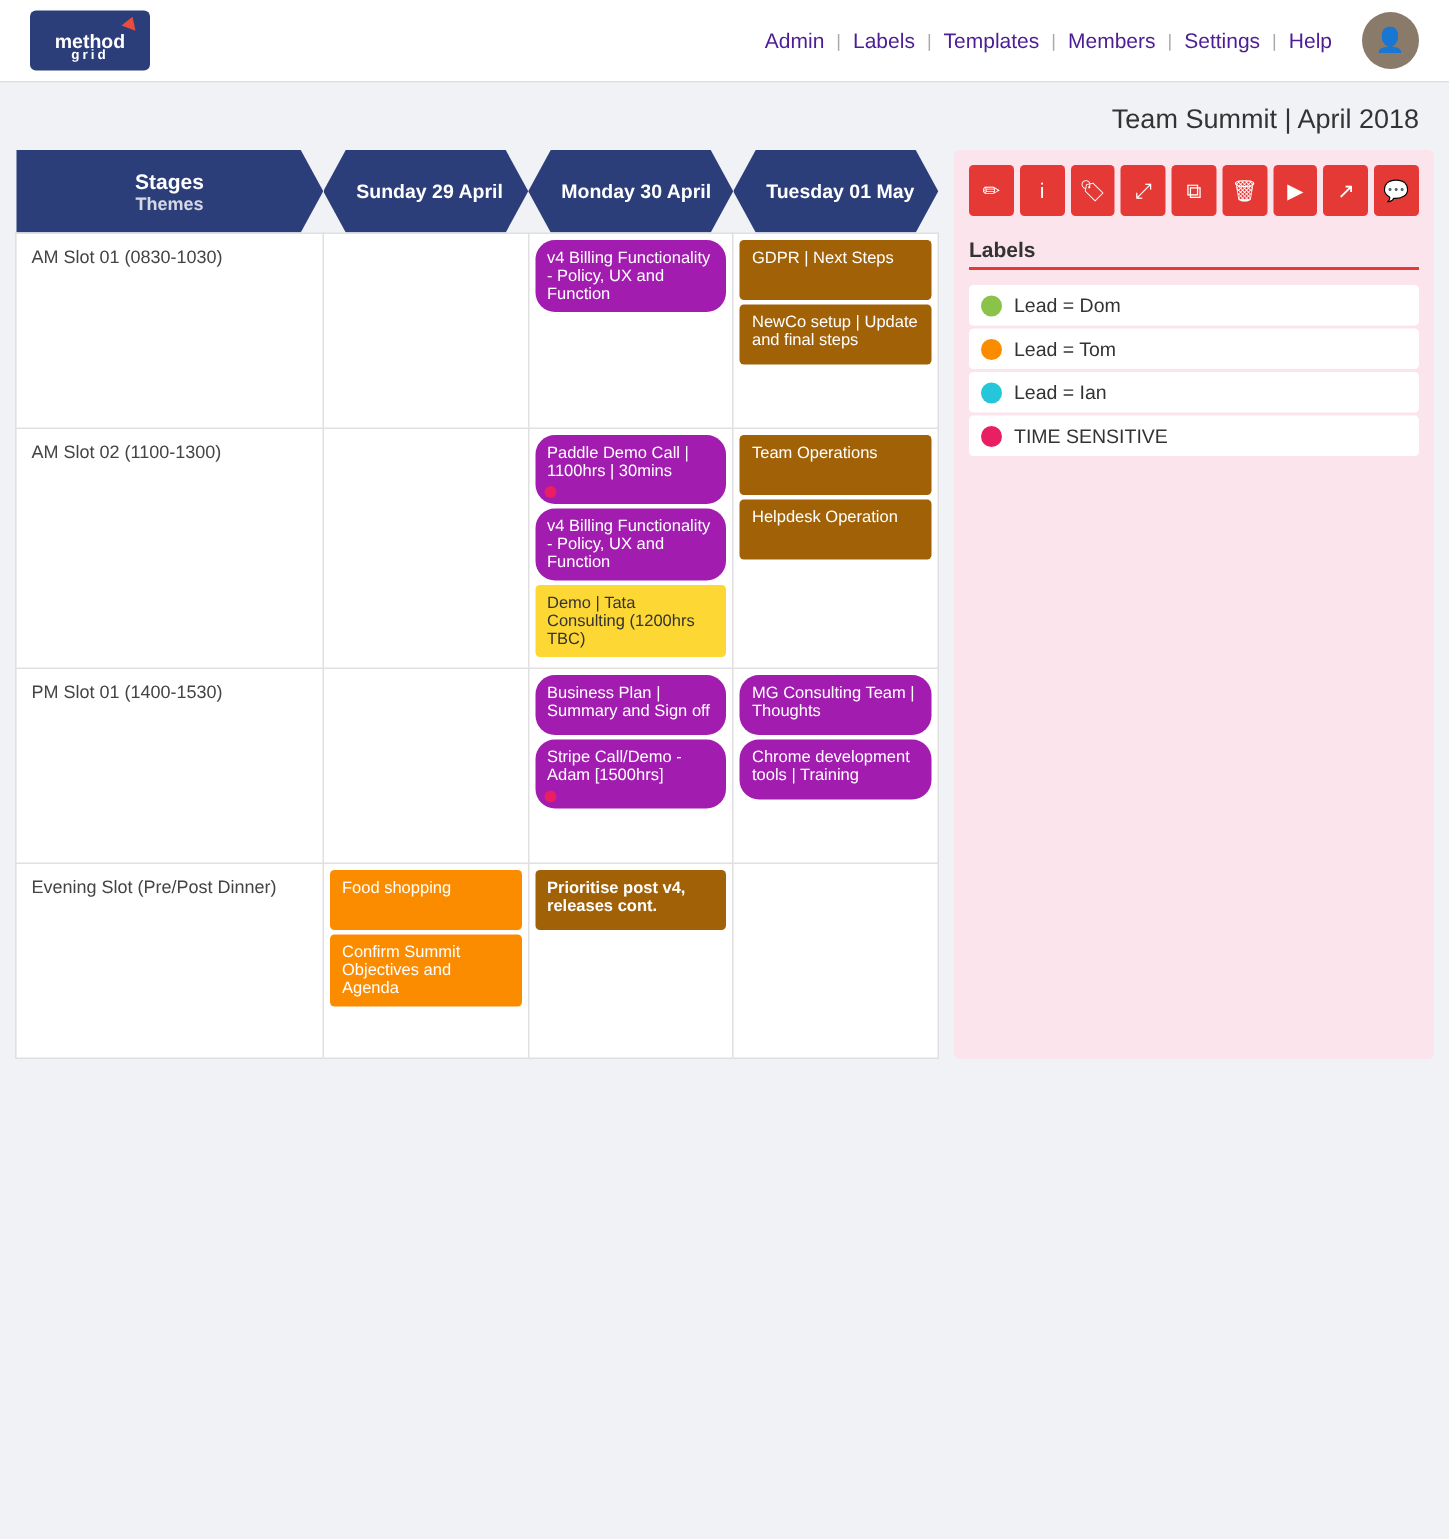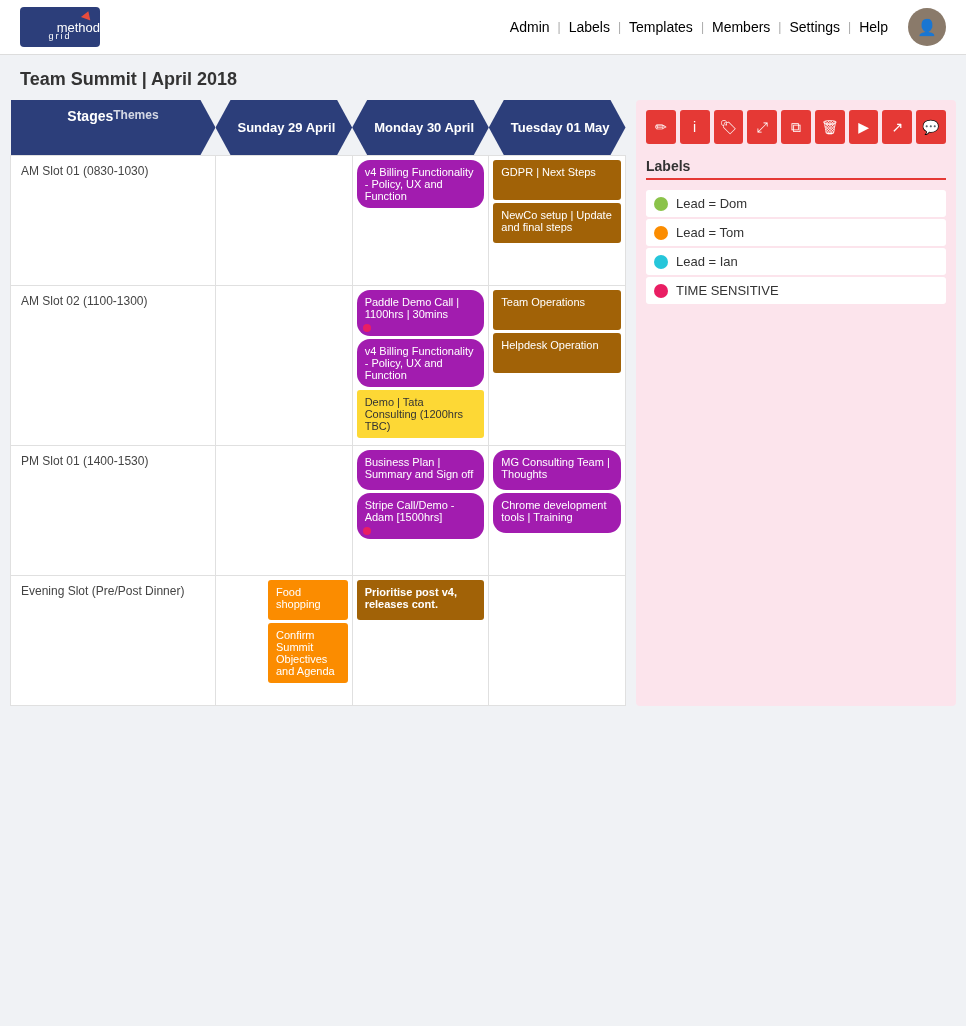--- a/index.html
+++ b/index.html
@@ -14,23 +14,23 @@
       height: 55px;
       border-bottom: 1px solid #ddd;
     }
     .logo {
       width: 80px;
       height: 40px;
       background: #2c3e7a;
       border-radius: 4px;
       display: flex;
       align-items: center;
-      justify-content: flex-end;
-      color: white;
-      font-weight: normal;
+      justify-content: center;
+      color: white;
+      font-weight: bold;
       font-size: 13px;
       margin-right: 30px;
       position: relative;
     }
     .logo-spark {
       position: absolute;
       top: 4px;
       right: 8px;
       width: 0;
       height: 0;
@@ -41,21 +41,21 @@
     }
     .nav-links {
       display: flex;
       align-items: center;
       gap: 8px;
       margin-left: auto;
       color: #333;
     }
     .nav-links a {
       text-decoration: none;
-      color: #000000;
+      color: #4c1d95;
       font-size: 14px;
       cursor: pointer;
     }
     .nav-links .sep { color: #aaa; }
     .avatar {
       width: 38px;
       height: 38px;
       border-radius: 50%;
       background: #8a7a6a;
       margin-left: 12px;
@@ -65,21 +65,22 @@
       justify-content: center;
       color: white;
       font-size: 16px;
     }
 
     
     .page-title {
       padding: 14px 20px 10px 20px;
       font-size: 18px;
       color: #333;
-      font-weight: bold;
+      font-weight: normal;
+      text-align: right;
     }
 
     
     .main-layout {
       display: flex;
       padding: 0 10px 10px 10px;
       gap: 10px;
     }
 
     
@@ -100,21 +101,21 @@
     }
 
     .arrow-stage {
       background: #2c3e7a;
       color: white;
       padding: 8px 12px;
       font-size: 13px;
       font-weight: bold;
       height: 55px;
       display: flex;
-      flex-direction: row;
+      flex-direction: column;
       justify-content: center;
       clip-path: polygon(0 0, calc(100% - 15px) 0, 100% 50%, calc(100% - 15px) 100%, 0 100%);
       min-width: 195px;
     }
 
     .arrow-date {
       background: #2c3e7a;
       color: white;
       padding: 8px 12px 8px 22px;
       font-size: 13px;
@@ -153,21 +154,21 @@
       margin-bottom: 3px;
       font-size: 11px;
       color: white;
       cursor: pointer;
       position: relative;
       min-height: 40px;
     }
     .card.green { background: #a21caf; color: white; border-radius: 13px; }
     .card.red { background: #a16207; color: white; }
     .card.yellow { background: #fdd835; color: #333; }
-    .card.orange { background: #fb8c00; color: white; margin-left: 48px; }
+    .card.orange { background: #fb8c00; color: white; }
 
     .card-dot {
       width: 8px;
       height: 8px;
       border-radius: 50%;
       background: #e91e63;
       position: absolute;
       bottom: 4px;
       left: 6px;
     }

